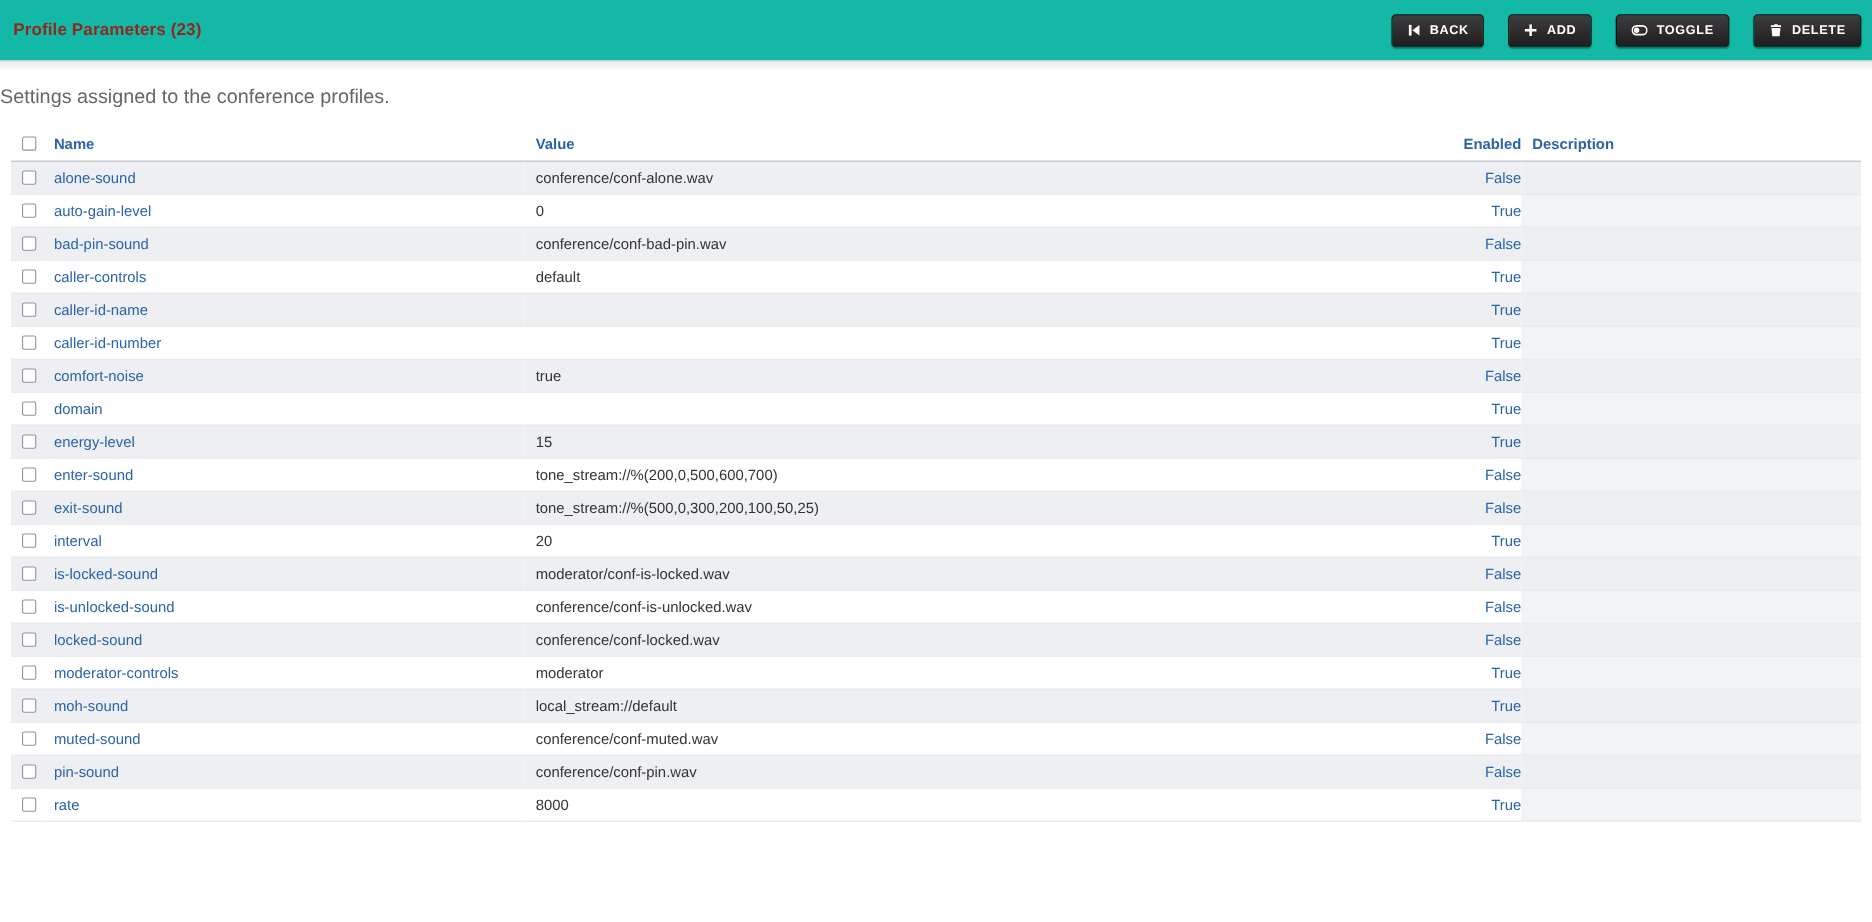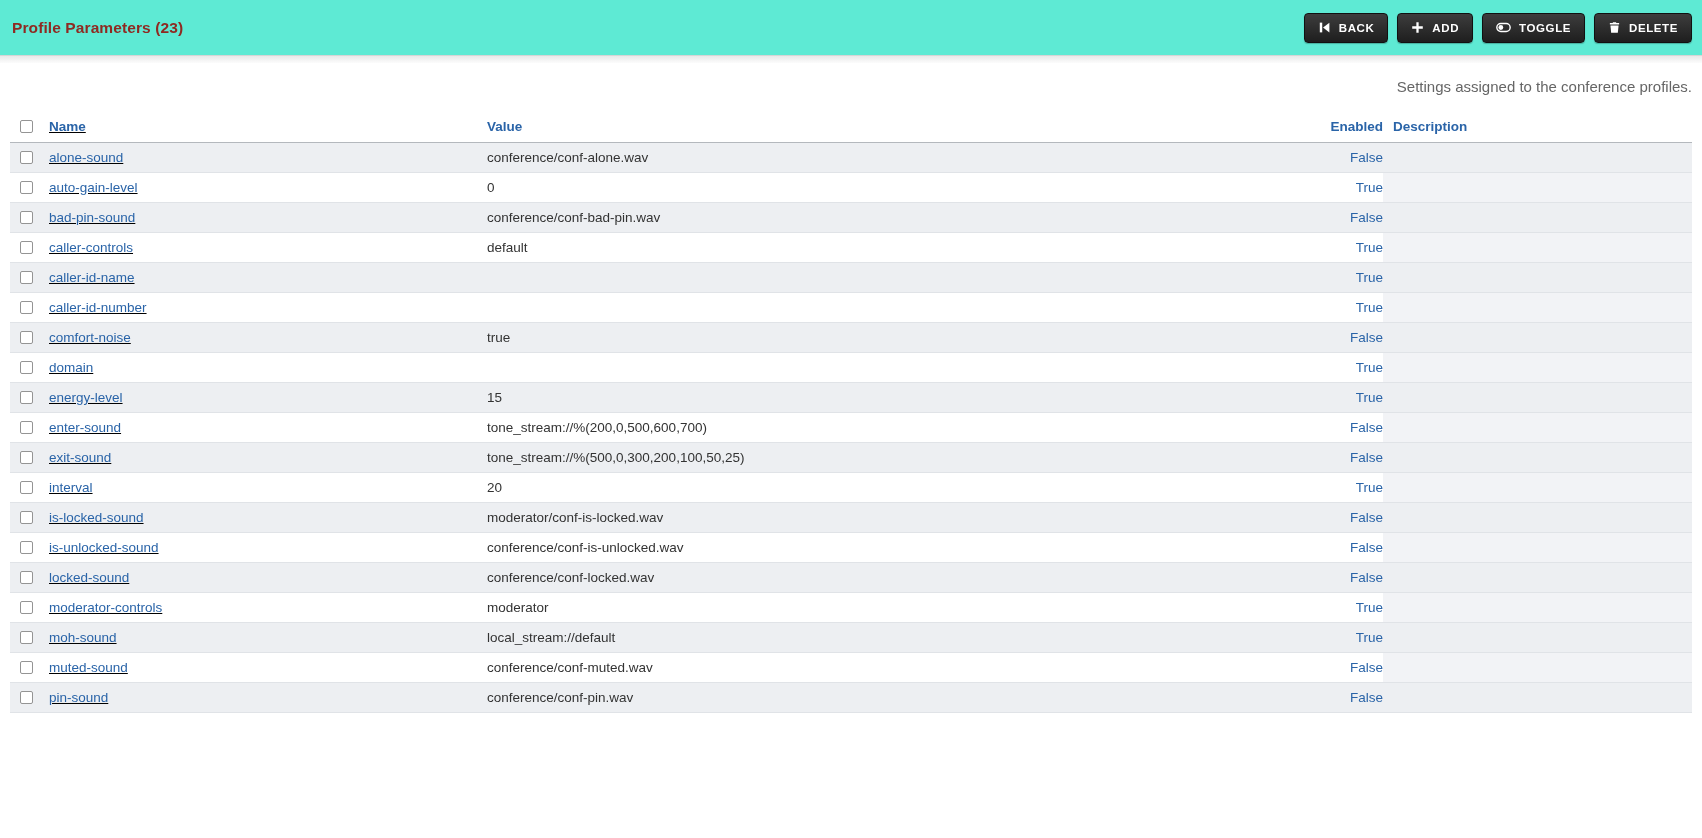--- a/index.html
+++ b/index.html
@@ -1,44 +1,44 @@
 <!DOCTYPE html>
 <html><head>
 <meta charset="utf-8">
 <style>
   * { margin:0; padding:0; box-sizing:border-box; }
   html,body { background:#fff; }
   body { font-family:"Liberation Sans","DejaVu Sans",sans-serif; width:1702px; height:838px; overflow:hidden; }
   .page { width:1702px; height:838px; position:relative; background:#fff; }
 
   
-  .top-bar { height:55px; display:flex; align-items:center; justify-content:space-between; padding:0 10px 0 12px; background:#5eead4; }
+  .top-bar { height:55px; display:flex; align-items:center; justify-content:space-between; padding:0 10px 0 12px; background:#14b8a6; }
   .page-title { font-size:15.5px; font-weight:bold; color:#8e2a22; letter-spacing:0.1px; }
-  .toolbar { display:flex; gap:9px; align-items:center; }
+  .toolbar { display:flex; gap:22px; align-items:center; }
   .btn {
     display:inline-flex; align-items:center; gap:8px; height:30px; padding:0 13px;
     background:linear-gradient(#3d3d3d,#1e1e1e); border:1px solid #111; border-radius:4px;
     color:#fff; font-size:11.5px; font-weight:bold; letter-spacing:0.6px; cursor:pointer;
     font-family:"Liberation Sans","DejaVu Sans",sans-serif;
     box-shadow:0 1px 1px rgba(0,0,0,0.25);
   }
   .btn svg { display:block; }
 
   
   .divider { height:8px; border-top:1px solid #d6d6d6; background:linear-gradient(#e9e9e9,#fcfcfc); }
 
-  .subtitle { margin:15px 10px 0 0; font-size:15px; color:#666;text-align:right; }
+  .subtitle { margin:15px 10px 0 0; font-size:18px; color:#666; }
 
   
   table.param-list { border-collapse:collapse; table-layout:fixed; width:1682px; margin:17px 10px 0 10px; }
   th, td { height:30px; font-size:13.5px; vertical-align:middle; padding:0; overflow:hidden; white-space:nowrap; }
   thead th { border-bottom:1px solid #b4b8bd; text-align:left; }
   tbody td { border-bottom:1px solid #e0e3e7; }
   .col-check   { width:29px;  padding-left:10px; }
-  .col-name    { width:438px; padding-left:10px;text-decoration:underline; }
+  .col-name    { width:438px; padding-left:10px; }
   .col-value   { width:603px; padding-left:10px; color:#333; }
   .col-enabled { width:303px; text-align:right; padding-left:0; }
   .col-desc    { padding-left:10px; }
   thead th.col-enabled { text-align:right; }
   .head-label { color:#2a64a8; font-weight:bold; text-decoration:none; cursor:pointer; }
   .link { color:#2a64a8; text-decoration:none; cursor:pointer; }
   tbody tr:nth-child(odd) td { background:#edeff2; }
   tbody tr:nth-child(even) td { background:#fff; }
   tbody tr:nth-child(even) td.col-desc { background:#f2f3f6; }
   input.cb {
@@ -285,16 +285,25 @@
         </tr>
         <tr>
           <td class="col-check">
             <input type="checkbox" class="cb" style="">
           </td>
           <td class="col-name"><a class="link">pin-sound</a></td>
           <td class="col-value">conference/conf-pin.wav</td>
           <td class="col-enabled"><a class="link">False</a></td>
           <td class="col-desc"></td>
         </tr>
+        <tr>
+          <td class="col-check">
+            <input type="checkbox" class="cb" style="">
+          </td>
+          <td class="col-name"><a class="link">rate</a></td>
+          <td class="col-value">8000</td>
+          <td class="col-enabled"><a class="link">True</a></td>
+          <td class="col-desc"></td>
+        </tr>
       </tbody>
   </table>
 
 </div>
 
 </body></html>

